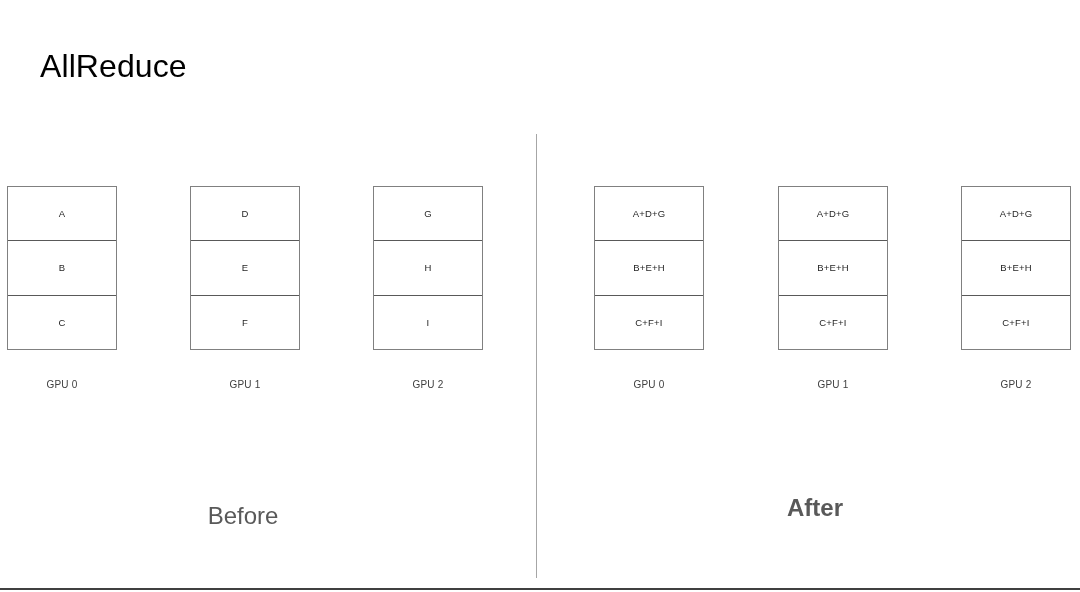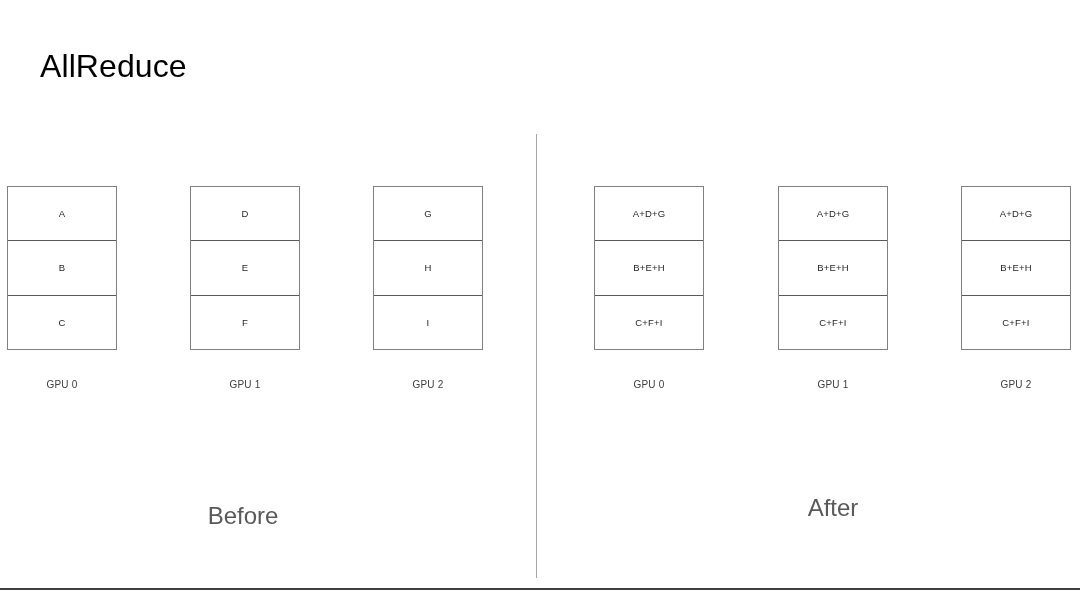--- a/index.html
+++ b/index.html
@@ -95,21 +95,21 @@
   
   .group-caption {
     position: absolute;
     top: 494px;
     font-size: 24px;
     color: #595959;
     text-align: center;
     white-space: nowrap;
   }
   .caption-before { left: 143px; width: 200px; margin-top: 8px; }
-  .caption-after  { left: 733px; width: 200px; }
+  .caption-after  { left: 715px; width: 200px; font-weight: bold; }
 </style>
 </head>
 <body>
 
 <div class="slide-title">AllReduce</div>
 
 <div class="vertical-divider"></div>
 
 <div class="stack stack-l0">
   <div class="stack-box">

